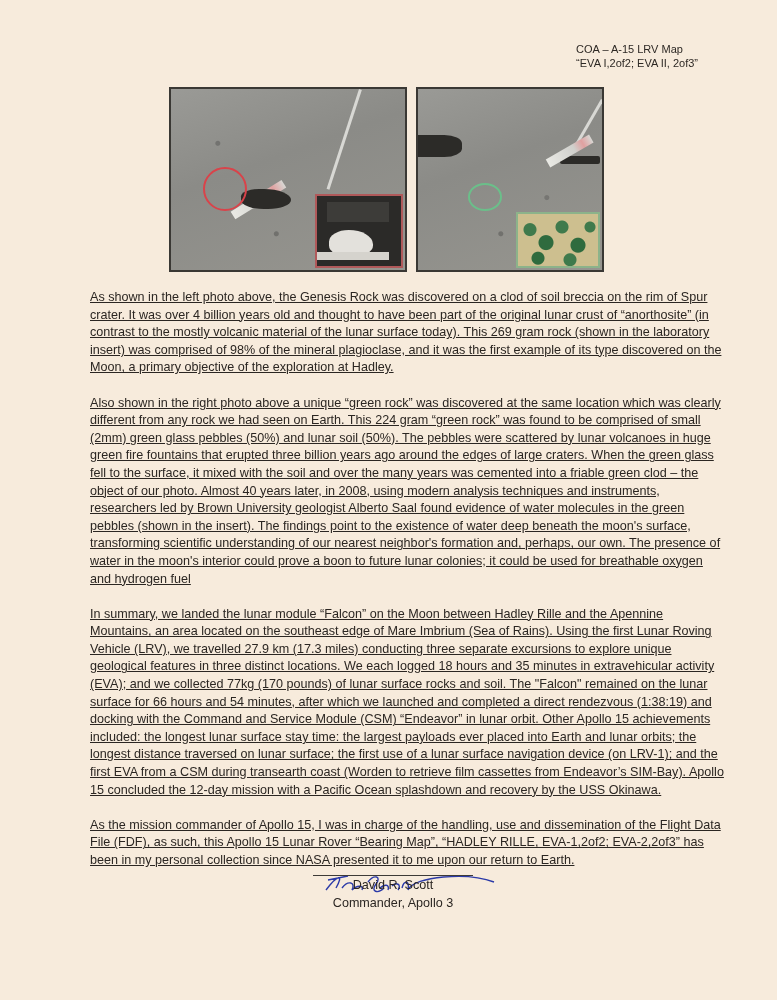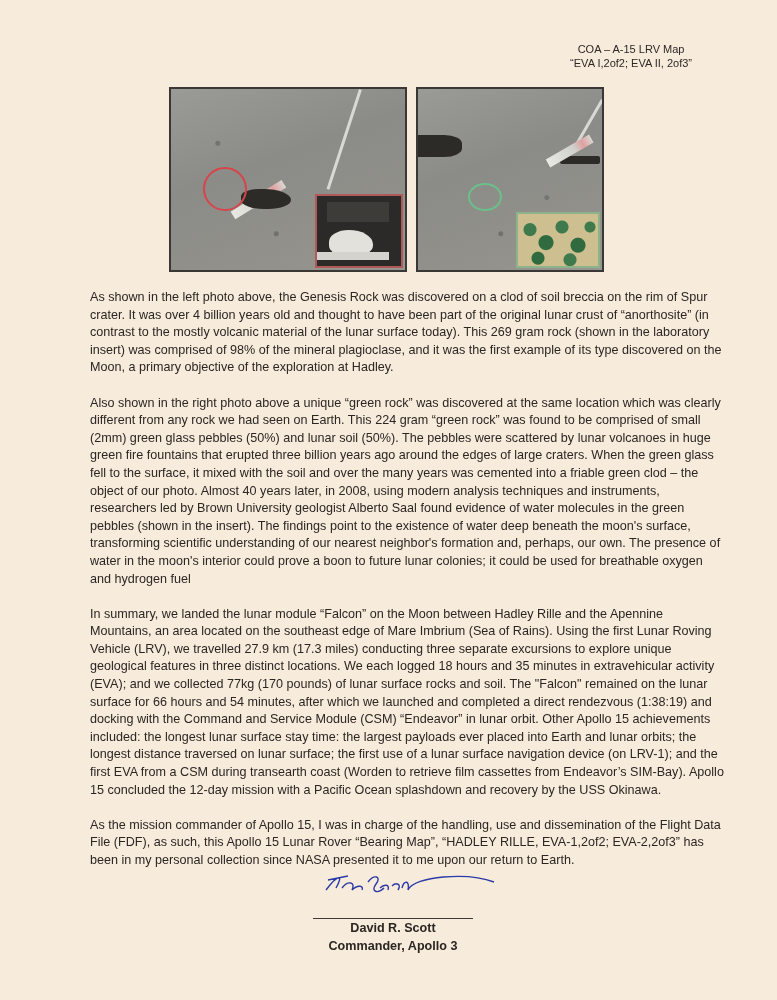--- a/index.html
+++ b/index.html
@@ -4,21 +4,21 @@
 <style>
   html, body { margin:0; padding:0; }
   body {
     width:777px; height:1000px; overflow:hidden;
     background:#f7ebdc;
     font-family:"Liberation Sans", "DejaVu Sans", sans-serif;
     color:#2a2522;
     position:relative;
   }
   .header {
-    position:absolute; top:42px; right:85px; text-align:center;
+    position:absolute; top:42px; right:79px; text-align:left;
     font-size:11px; line-height:14px; color:#2d2824;
   }
   .photo {
     position:absolute; top:87px; height:185px;
     border:2px solid #3a3834; box-sizing:border-box;
     background:
       radial-gradient(circle at 20% 30%, rgba(60,60,60,0.35) 0 2px, transparent 3px),
       radial-gradient(circle at 70% 60%, rgba(60,60,60,0.3) 0 2px, transparent 3px),
       radial-gradient(circle at 45% 80%, rgba(40,40,40,0.3) 0 2px, transparent 3px),
       linear-gradient(160deg, #9a9a96 0%, #8b8b87 40%, #96958f 100%);
@@ -47,21 +47,21 @@
       radial-gradient(circle at 75% 60%, #2f6b3e 0 7px, transparent 8px),
       radial-gradient(circle at 90% 25%, #3f7a4c 0 5px, transparent 6px),
       radial-gradient(circle at 25% 85%, #2f6b3e 0 6px, transparent 7px),
       radial-gradient(circle at 65% 88%, #3f7a4c 0 6px, transparent 7px),
       #cdbf8f;
   }
   .body-text {
     position:absolute; left:90px; top:289px; width:635px;
     font-size:12.6px; line-height:17.6px; color:#2b2622;
   }
-  .body-text p { margin:0 0 17.6px 0; white-space:pre-line; }
+  .body-text p { margin:0 0 17.6px 0; white-space:pre-line;text-decoration:underline; }
   .sig-block {
     position:absolute; left:313px; top:872px; width:160px; text-align:center;
   }
   .sig-line { height:1px; background:#3d3a37; width:160px; margin-top:0; }
   .sig-name, .sig-title { font-size:12.6px; line-height:18px; color:#2b2622; }
   .signature { position:absolute; left:318px; top:868px; width:180px; height:30px; }
 </style>
 </head>
 <body>
 
@@ -95,17 +95,17 @@
   <p>As shown in the left photo above, the Genesis Rock was discovered on a clod of soil breccia on the rim of Spur crater.  It was over 4 billion years old and thought to have been part of the original lunar crust of “anorthosite” (in contrast to the mostly volcanic material of the lunar surface today).   This 269 gram rock (shown in the laboratory insert) was comprised of 98% of the mineral plagioclase, and it was the first example of its type discovered on the Moon, a primary objective of the exploration at Hadley.</p>
   <p>Also shown in the right photo above a unique “green rock” was discovered at the same location which was clearly different from any rock we had seen on Earth.  This 224 gram “green rock” was found to be comprised of small (2mm) green glass pebbles (50%) and lunar soil (50%).   The pebbles were scattered by lunar volcanoes in huge green fire fountains that erupted three billion years ago around the edges of large craters.  When the green glass fell to the surface, it mixed with the soil and over the many years was cemented into a friable green clod – the object of our photo.  Almost 40 years later, in 2008, using modern analysis techniques and instruments, researchers led by Brown University geologist Alberto Saal found evidence of water molecules in the green pebbles (shown in the insert).  The findings point to the existence of water deep beneath the moon's surface, transforming scientific understanding of our nearest neighbor's formation and, perhaps, our own.   The presence of water in the moon's interior could prove a boon to future lunar colonies; it could be used for breathable oxygen and hydrogen fuel</p>
   <p>In summary, we landed the lunar module “Falcon” on the Moon between Hadley Rille and the Apennine Mountains, an area located on the southeast edge of Mare Imbrium (Sea of Rains).  Using the first Lunar Roving Vehicle (LRV), we travelled 27.9 km (17.3 miles) conducting three separate excursions to explore unique geological features in three distinct locations.  We each logged 18 hours and 35 minutes in extravehicular activity (EVA); and we collected 77kg (170 pounds) of lunar surface rocks and soil.  The "Falcon" remained on the lunar surface for 66 hours and 54 minutes, after which we launched and completed a direct rendezvous (1:38:19) and docking with the Command and Service Module (CSM) “Endeavor” in lunar orbit.  Other Apollo 15 achievements included:  the longest lunar surface stay time: the largest payloads ever placed into Earth and lunar orbits; the longest distance traversed on lunar surface; the first use of a lunar surface navigation device (on LRV-1); and the first EVA from a CSM during transearth coast (Worden to retrieve film cassettes from Endeavor’s SIM-Bay).   Apollo 15 concluded the 12-day mission with a Pacific Ocean splashdown and recovery by the USS Okinawa.</p>
   <p>As the mission commander of Apollo 15, I was in charge of the handling, use and dissemination of the Flight Data File (FDF), as such, this Apollo 15 Lunar Rover “Bearing Map”, “HADLEY RILLE, EVA-1,2of2; EVA-2,2of3” has been in my personal collection since NASA presented it to me upon our return to Earth.</p>
 </div>
 
 <svg class="signature" viewBox="0 0 180 30">
   <path d="M8 22 C 20 6, 26 6, 18 20 M10 12 L 30 8 M24 20 C 30 12, 38 14, 34 22 C 40 16, 46 18, 44 22 M50 14 C 56 6, 64 8, 58 16 C 52 24, 60 26, 66 20 M62 20 C 66 16, 72 16, 70 22 M74 18 C 78 14, 84 16, 80 22 M84 20 C 86 12, 92 12, 90 22 C 96 8, 150 4, 176 14" fill="none" stroke="#2b3aa8" stroke-width="1.4"></path>
 </svg>
 
-<div class="sig-block" style="top:918px;font-weight:bold;">
+<div class="sig-block" style="top:875px;">
   <div class="sig-line"></div>
   <div class="sig-name">David R. Scott</div>
   <div class="sig-title">Commander, Apollo 3</div>
 </div>
 
 </body></html>

